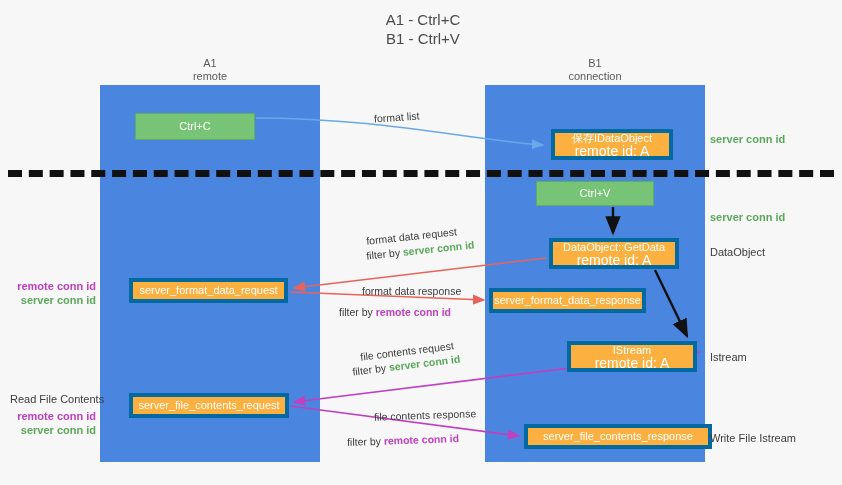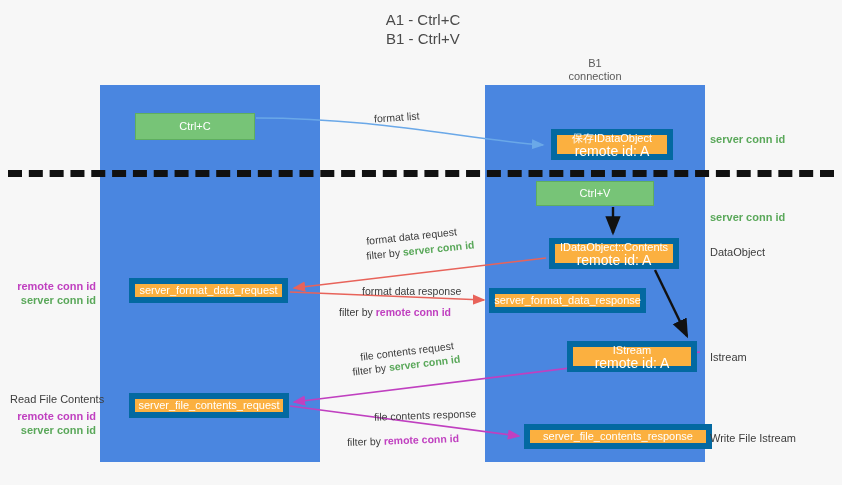--- a/index.html
+++ b/index.html
@@ -61,21 +61,21 @@
     align-items: center;
     justify-content: center;
     color: #ffffff;
     font-size: 11px;
     line-height: 13px;
     text-align: center;
     padding: 2px 4px;
   }
   .node .l2 { font-size: 14px; }
   .node-green { background: #77c477; border: 1px solid #5fae5f; }
-  .node-orange { background: #fbb040; border: 6px solid #0369a1; }
+  .node-orange { background: #fbb040; border: 4px solid #0369a1; }
 
   #node-ctrlc   { left: 135px; top: 104px; width: 120px; height: 27px; margin-top: 9px; }
   #node-ctrlv   { left: 536px; top: 181px; width: 118px; height: 25px; }
   #node-save-ido{ left: 551px; top: 129px; width: 122px; height: 31px; }
   #node-getdata { left: 549px; top: 238px; width: 130px; height: 31px; }
   #node-istream { left: 567px; top: 341px; width: 130px; height: 31px; }
   #node-sfdreq  { left: 129px; top: 278px; width: 159px; height: 25px; }
   #node-sfdresp { left: 489px; top: 288px; width: 157px; height: 25px; }
   #node-sfcreq  { left: 129px; top: 393px; width: 160px; height: 25px; }
   #node-sfcresp { left: 524px; top: 424px; width: 188px; height: 25px; }
@@ -128,20 +128,24 @@
 </head>
 <body>
 
 <div id="root">
 
   <div id="title" class="abs">
     <div>A1 - Ctrl+C</div>
     <div>B1 - Ctrl+V</div>
   </div>
 
+  <div id="lane-a-header" class="abs lane-header">
+    <div>A1</div>
+    <div>remote</div>
+  </div>
   <div id="lane-b-header" class="abs lane-header">
     <div>B1</div>
     <div>connection</div>
   </div>
 
   <div id="lane-a" class="abs lane"></div>
   <div id="lane-b" class="abs lane"></div>
 
   <svg class="overlay">
     <defs>
@@ -183,21 +187,21 @@
   <div id="node-save-ido" class="abs node node-orange">
     <div>保存IDataObject</div>
     <div class="l2">remote id: A</div>
   </div>
 
   <div id="node-ctrlv" class="abs node node-green">
     <div>Ctrl+V</div>
   </div>
 
   <div id="node-getdata" class="abs node node-orange">
-    <div>IDataObject::Contents</div>
+    <div>DataObject::GetData</div>
     <div class="l2">remote id: A</div>
   </div>
 
   <div id="node-istream" class="abs node node-orange">
     <div>IStream</div>
     <div class="l2">remote id: A</div>
   </div>
 
   <div id="node-sfdresp" class="abs node node-orange">
     <div>server_format_data_response</div>

